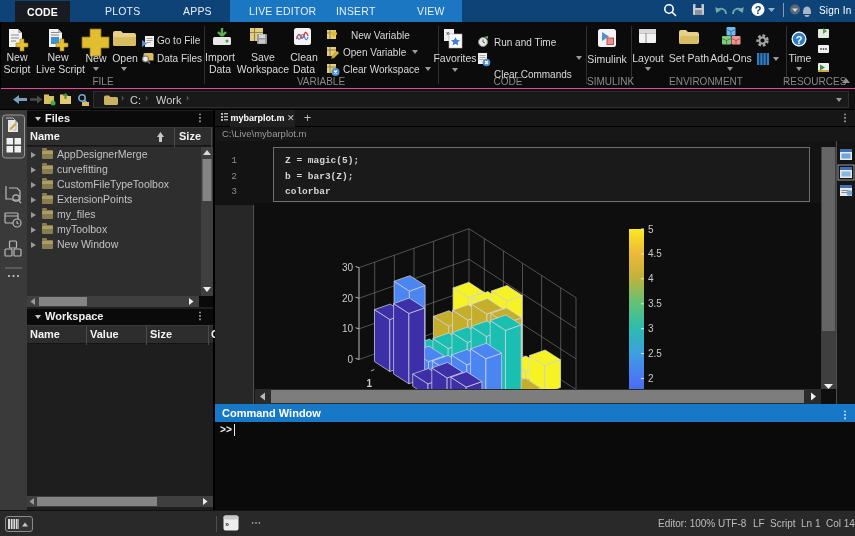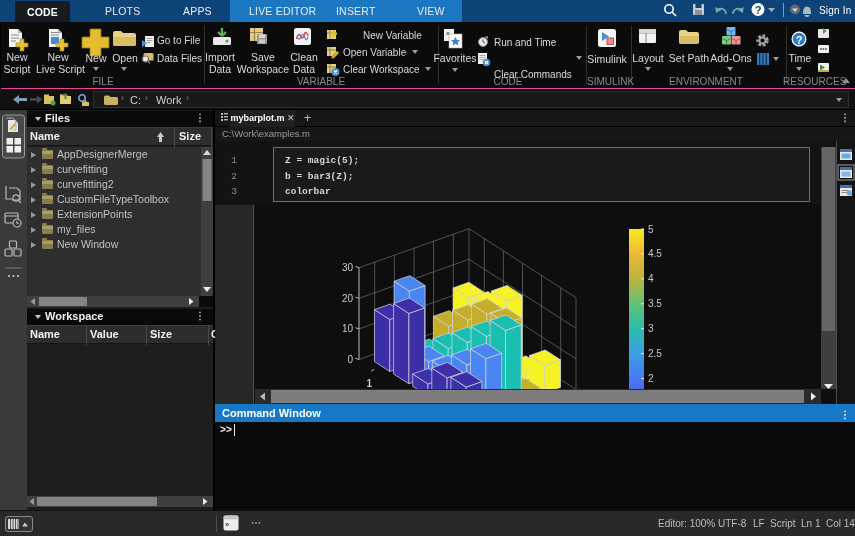--- a/index.html
+++ b/index.html
@@ -276,21 +276,21 @@
   </div>
 <div class="ab ritem" style="left:108px;top:52px;width:34px">Open</div>
 <div class="ab" style="left:121px;top:67px">
     <span class="caret"></span>
   </div>
 <div class="rsmall" style="left:157px;top:35px">Go to File</div>
 <div class="rsmall" style="left:157px;top:53px">Data Files</div>
 <div class="ab ritem" style="left:203px;top:51px;width:34px">Import<br>Data</div>
 <div class="ab ritem" style="left:232px;top:51px;width:62px">Save<br>Workspace</div>
 <div class="ab ritem" style="left:286px;top:51px;width:36px">Clean<br>Data</div>
-<div class="rsmall" style="left:363px;top:30px">New Variable</div>
+<div class="rsmall" style="left:351px;top:30px">New Variable</div>
 <div class="rsmall" style="left:343px;top:47px">Open Variable</div>
 <div class="ab" style="left:412px;top:50px">
     <span class="caret"></span>
   </div>
 <div class="rsmall" style="left:343px;top:64px">Clear Workspace</div>
 <div class="ab" style="left:425px;top:67px">
     <span class="caret"></span>
   </div>
 <div class="ab ritem" style="left:433px;top:52px;width:44px">Favorites</div>
 <div class="ab" style="left:452px;top:68px">
@@ -416,40 +416,40 @@
         <span class="tname">AppDesignerMerge</span>
       </div>
   <div class="trow">
         <span class="tri"></span>
         <span class="fold"></span>
         <span class="tname">curvefitting</span>
       </div>
   <div class="trow">
         <span class="tri"></span>
         <span class="fold"></span>
-        <span class="tname">curvefitting2</span>
-      </div>
-  <div class="trow">
-        <span class="tri"></span>
-        <span class="fold"></span>
         <span class="tname">CustomFileTypeToolbox</span>
       </div>
   <div class="trow">
         <span class="tri"></span>
         <span class="fold"></span>
         <span class="tname">ExtensionPoints</span>
       </div>
   <div class="trow">
         <span class="tri"></span>
         <span class="fold"></span>
         <span class="tname">my_files</span>
       </div>
   <div class="trow">
         <span class="tri"></span>
         <span class="fold"></span>
+        <span class="tname">myToolbox</span>
+      </div>
+  <div class="trow">
+        <span class="tri"></span>
+        <span class="fold"></span>
         <span class="tname">New Window</span>
       </div>
  </div>
 
  <div class="sbv" style="left:174px;top:37px;width:12px;height:160px"></div>
  <svg width="12" height="160" style="position:absolute;left:174px;top:37px">
       <path d="M2,8 l4,-5 4,5z" fill="#d9d9d9"></path>
       <rect x="1.5" y="12" width="9" height="42" fill="#848484"></rect>
       <path d="M2,140 l4,5 4,-5z" fill="#ededed"></path>
     </svg>
@@ -497,21 +497,21 @@
           <rect x="7" y="3" width="4" height="1.4"></rect>
           <rect x="7" y="6" width="4" height="1.4"></rect>
           <rect x="7" y="9" width="4" height="1.4"></rect>
         </g>
       </svg>
   <div id="etab">mybarplot.m <span style="font-weight:normal;color:#c9c9c9">✕</span></div>
   <div style="position:absolute;left:84px;top:0;width:17px;height:17px;color:#b9b9b9;font-size:13px;line-height:16px;text-align:center">+</div>
   <div class="dots3" style="right:5px;top:2px">⋮</div>
  </div>
  <div id="epath">
-      <span style="position:absolute;left:7px">C:\Work\examples.m</span>
+      <span style="position:absolute;left:7px">C:\Live\mybarplot.m</span>
     </div>
  <div id="gutter"></div>
  <div id="ecode">
   <div id="secbox"></div>
   <div class="ln" style="top:14px">1</div>
   <div class="ln" style="top:29.5px">2</div>
   <div class="ln" style="top:45px">3</div>
   <div class="cl" style="top:14px">Z = magic(5);</div>
   <div class="cl" style="top:29.5px">b = bar3(Z);</div>
   <div class="cl" style="top:45px">colorbar</div>

